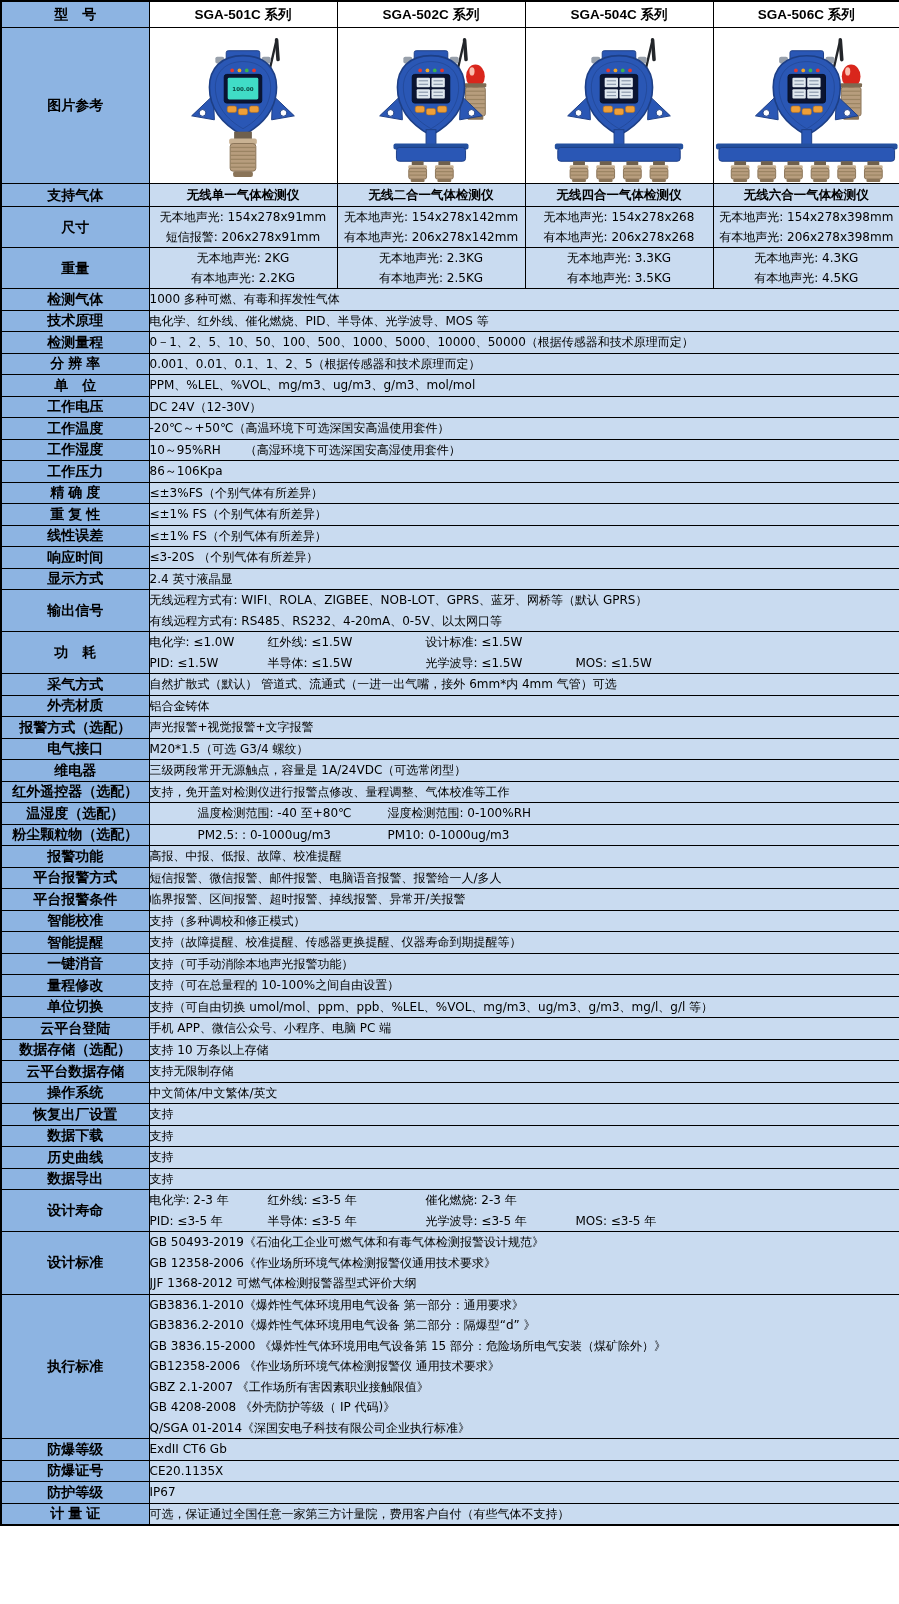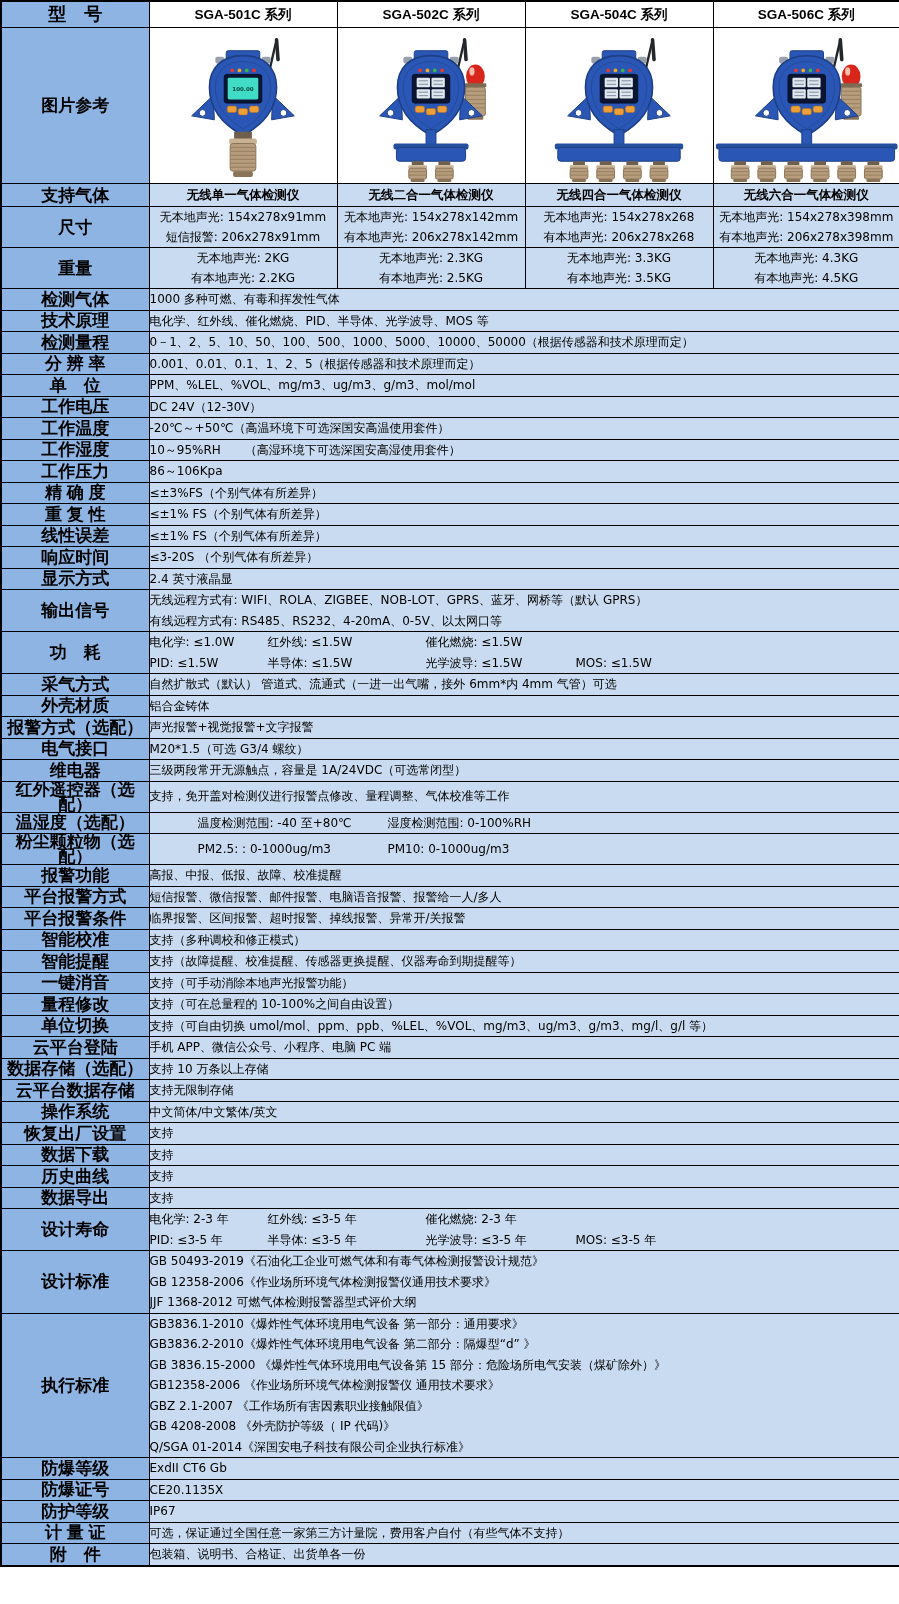--- a/index.html
+++ b/index.html
@@ -1,23 +1,23 @@
 <!DOCTYPE html>
 <html><head>
 <meta charset="utf-8">
 <style>
   html,body{margin:0;padding:0;background:#ffffff;}
   body{width:899px;font-family:"DejaVu Sans","Liberation Sans",sans-serif;color:#000;}
   table#spec-table{border-collapse:collapse;width:899px;table-layout:fixed;border:2px solid #000;}
   #spec-table td{border:1px solid #000;overflow:hidden;vertical-align:middle;padding:0;}
-  .lbl{background:#8DB4E2;font-weight:bold;text-align:center;font-size:17px;line-height:15px;
+  .lbl{background:#8DB4E2;font-weight:bold;text-align:center;font-size:14px;line-height:15px;
        padding:1px 2px;white-space:pre-wrap;font-family:"Liberation Sans",sans-serif;}
   .model-cell{background:#FFFFFF;font-weight:bold;font-size:13.5px;text-align:center;height:25px;
        font-family:"Liberation Sans",sans-serif;}
-  .hdr-row .lbl{font-size:18px;margin-left:41px;}
+  .hdr-row .lbl{font-size:14px;margin-left:41px;}
   .img-cell{background:#FFFFFF;height:155px;vertical-align:bottom;}
   .devwrap{width:100%;height:155px;display:flex;align-items:flex-end;justify-content:center;}
   .devwrap svg{display:block;}
   .center-cell{background:#C9DBF0;text-align:center;font-size:12px;}
   .support-row .center-cell{height:22px;font-weight:bold;font-size:12.5px;margin-top:28px;}
   .dual-line{line-height:20px;white-space:pre-wrap;}
   .val-cell{background:#C9DBF0;padding:0 4px 0 9px;}
   .val-line{line-height:20.5px;font-size:12px;white-space:pre-wrap;}
   .vseg{display:inline-block;min-width:118px;}
   .vseg:nth-child(2){min-width:158px;}
@@ -434,21 +434,21 @@
       <tr class="spec-row">
         <td class="lbl">输出信号</td>
         <td class="val-cell" colspan="4">
           <div class="val-line">无线远程方式有: WIFI、ROLA、ZIGBEE、NOB-LOT、GPRS、蓝牙、网桥等（默认 GPRS）</div>
           <div class="val-line">有线远程方式有: RS485、RS232、4-20mA、0-5V、以太网口等</div>
         </td>
       </tr>
       <tr class="spec-row">
         <td class="lbl">功　耗</td>
         <td class="val-cell" colspan="4">
-          <div class="val-line segline"><span class="vseg">电化学: ≤1.0W</span><span class="vseg">红外线: ≤1.5W</span><span class="vseg">催化燃烧: ≤1.5W</span></div>
+          <div class="val-line segline"><span class="vseg">电化学: ≤1.0W</span><span class="vseg">红外线: ≤1.5W</span><span class="vseg">设计标准: ≤1.5W</span></div>
           <div class="val-line segline"><span class="vseg">PID: ≤1.5W</span><span class="vseg">半导体: ≤1.5W</span><span class="vseg">光学波导: ≤1.5W</span><span class="vseg">MOS: ≤1.5W</span></div>
         </td>
       </tr>
       <tr class="spec-row">
         <td class="lbl">采气方式</td>
         <td class="val-cell" colspan="4">
           <div class="val-line">自然扩散式（默认） 管道式、流通式（一进一出气嘴，接外 6mm*内 4mm 气管）可选</div>
         </td>
       </tr>
       <tr class="spec-row">
@@ -633,20 +633,14 @@
         <td class="val-cell" colspan="4">
           <div class="val-line">IP67</div>
         </td>
       </tr>
       <tr class="spec-row">
         <td class="lbl">计 量 证</td>
         <td class="val-cell" colspan="4">
           <div class="val-line">可选，保证通过全国任意一家第三方计量院，费用客户自付（有些气体不支持）</div>
         </td>
       </tr>
-      <tr class="spec-row">
-        <td class="lbl">附　件</td>
-        <td class="val-cell" colspan="4">
-          <div class="val-line">包装箱、说明书、合格证、出货单各一份</div>
-        </td>
-      </tr>
     </tbody>
 </table>
 
 </body></html>

